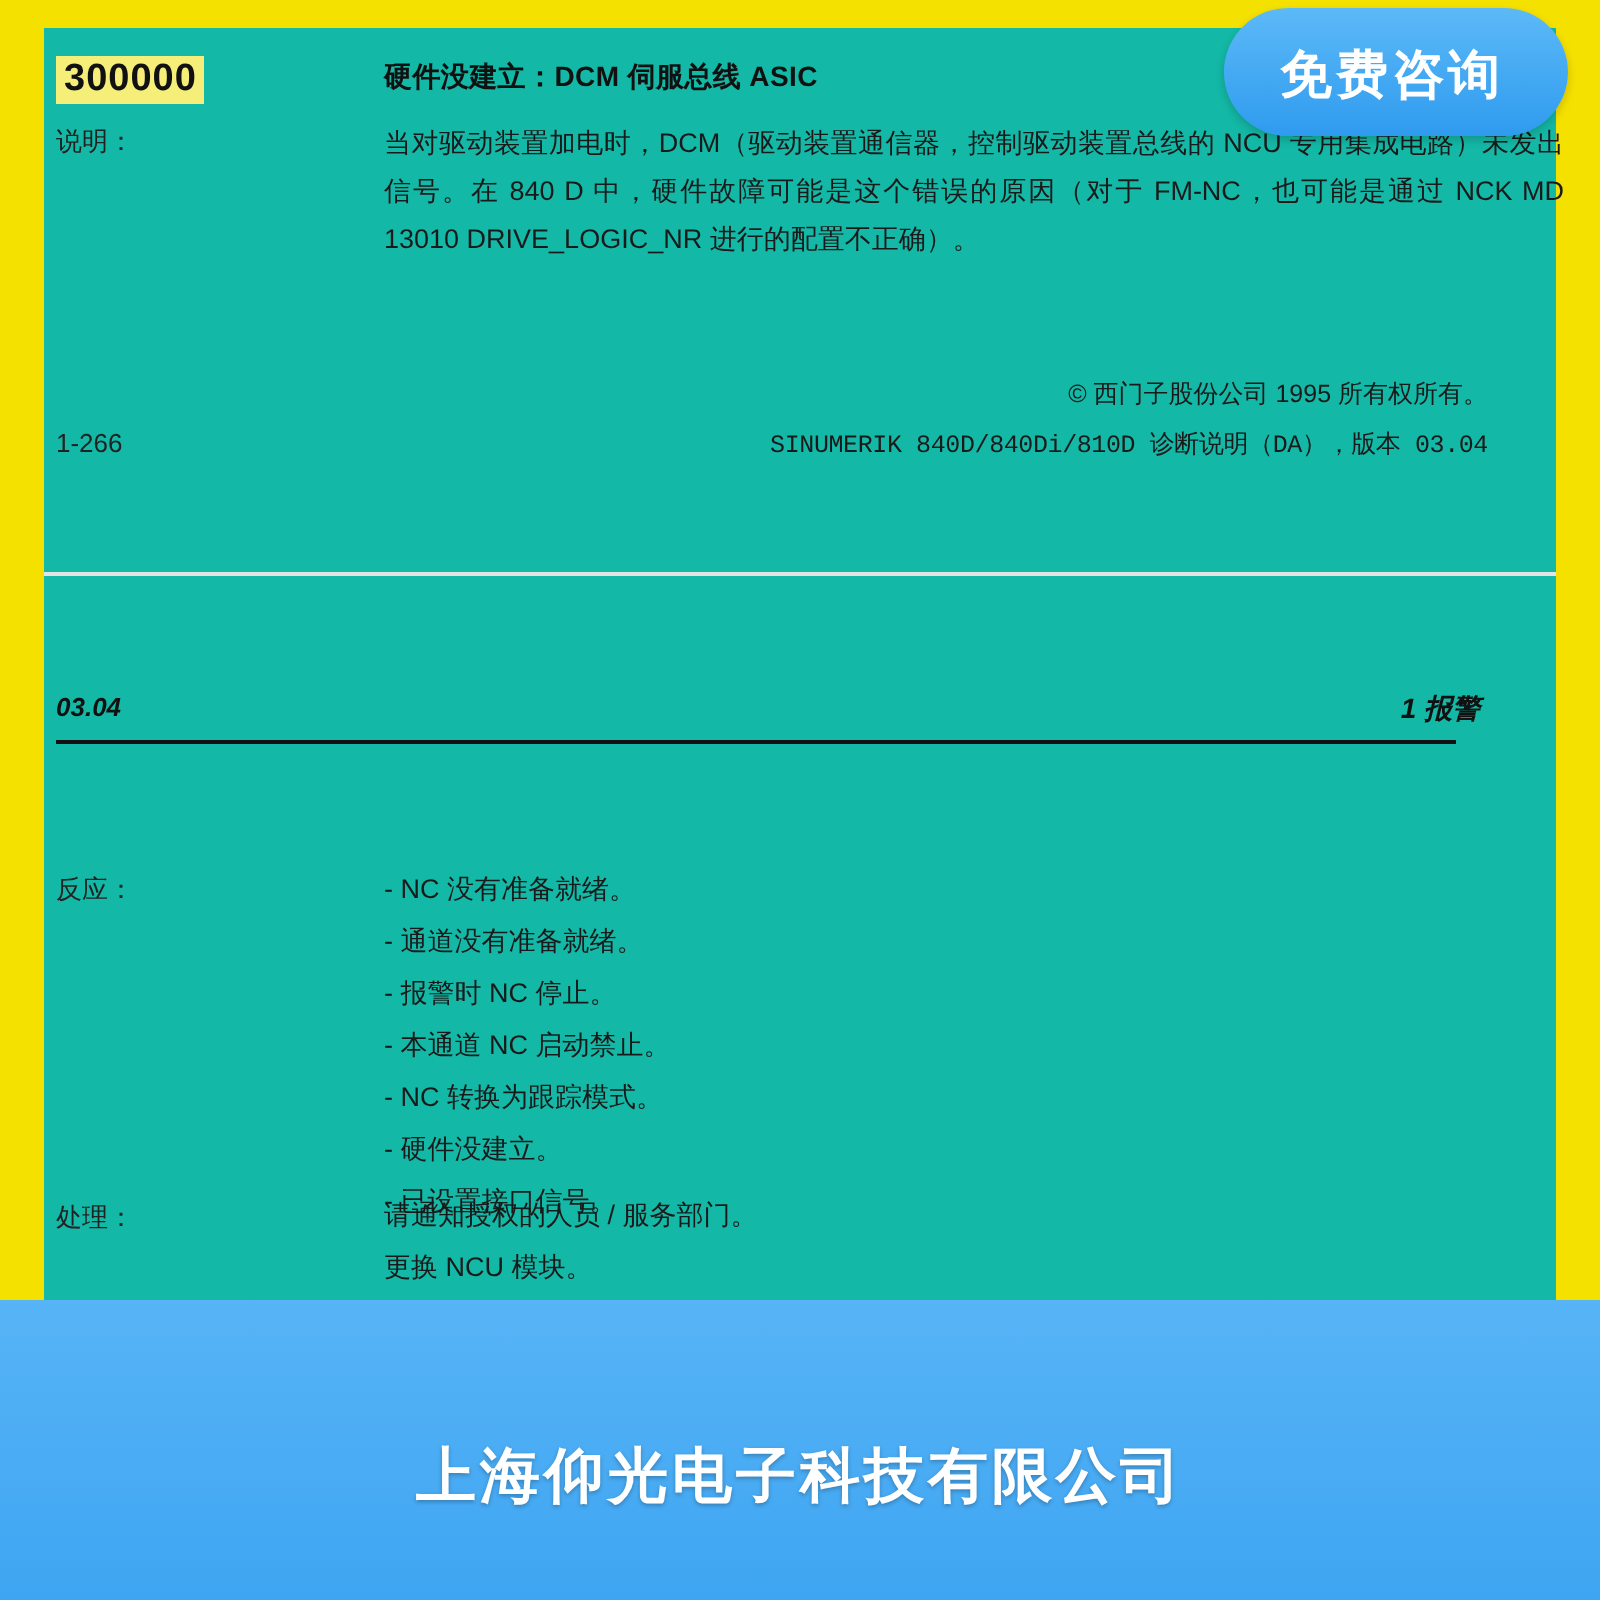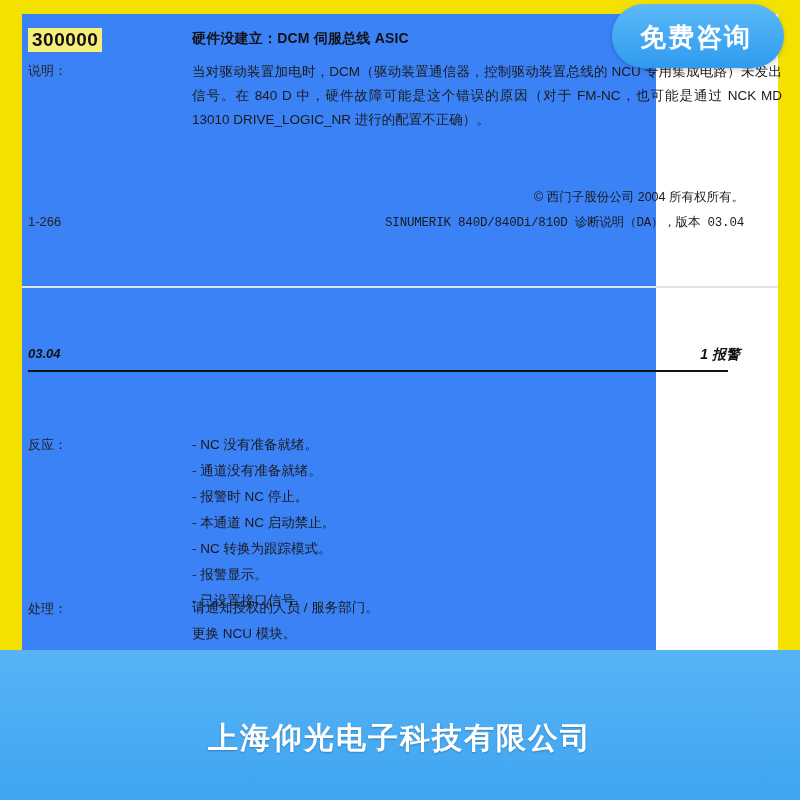--- a/index.html
+++ b/index.html
@@ -18,23 +18,23 @@
     height: 800px;
     background: #ffffff;
     overflow: hidden;
   }
 
   
   .doc-sheet {
     position: absolute;
     left: 0;
     top: 0;
-    width: 656px;
+    width: 800px;
     height: 680px;
-    background: #3b82f6;
+    background: #14b8a6;
   }
 
   
   .frame-bar {
     position: absolute;
     background: #f5e100;
   }
   .frame-left   { left: 0;    top: 0;    width: 22px;  height: 680px; }
   .frame-top    { left: 0;    top: 0;    width: 800px; height: 14px; }
   .frame-right  { left: 778px;top: 0;    width: 22px;  height: 680px; }
@@ -268,21 +268,21 @@
       <div class="alarm-number">300000</div>
 
       <div class="alarm-title">硬件没建立：DCM 伺服总线 ASIC</div>
 
       <div class="label-desc">说明：</div>
 
       <div class="desc-body">当对驱动装置加电时，DCM（驱动装置通信器，控制驱动装置总线的 NCU 专用集成电路）未发出信号。在 840 D 中，硬件故障可能是这个错误的原因（对于 FM-NC，也可能是通过 NCK MD 13010 DRIVE_LOGIC_NR 进行的配置不正确）。</div>
 
       <div class="page-num">1-266</div>
 
-      <div class="copyright">© 西门子股份公司 2004 所有权所有。</div>
+      <div class="copyright">© 西门子股份公司 1995 所有权所有。</div>
 
       <div class="footer-ref">SINUMERIK 840D/840Di/810D 诊断说明（DA），版本 03.04</div>
     </div>
 
     <div class="page-sep"></div>
 
     <div class="page2">
       <div class="hdr-left">03.04</div>
 
       <div class="hdr-right">1 报警</div>
@@ -290,21 +290,21 @@
       <div class="hdr-rule"></div>
 
       <div class="label-react">反应：</div>
 
       <div class="react-list">
         <div class="li">- NC 没有准备就绪。</div>
         <div class="li">- 通道没有准备就绪。</div>
         <div class="li">- 报警时 NC 停止。</div>
         <div class="li">- 本通道 NC 启动禁止。</div>
         <div class="li">- NC 转换为跟踪模式。</div>
-        <div class="li">- 报警显示。</div>
+        <div class="li">- 硬件没建立。</div>
         <div class="li">- 已设置接口信号。</div>
       </div>
 
       <div class="label-handle">处理：</div>
 
       <div class="handle-list">
         <div class="li">请通知授权的人员 / 服务部门。</div>
         <div class="li">更换 NCU 模块。</div>
         <div class="li">重新启开系统。</div>
       </div>

